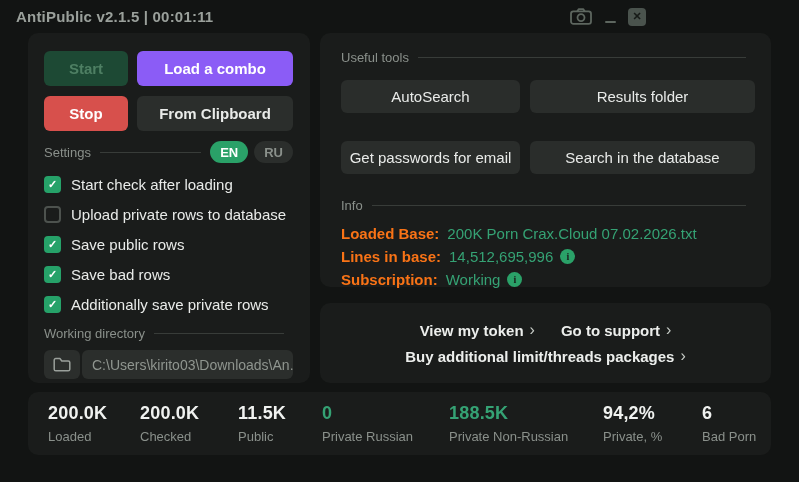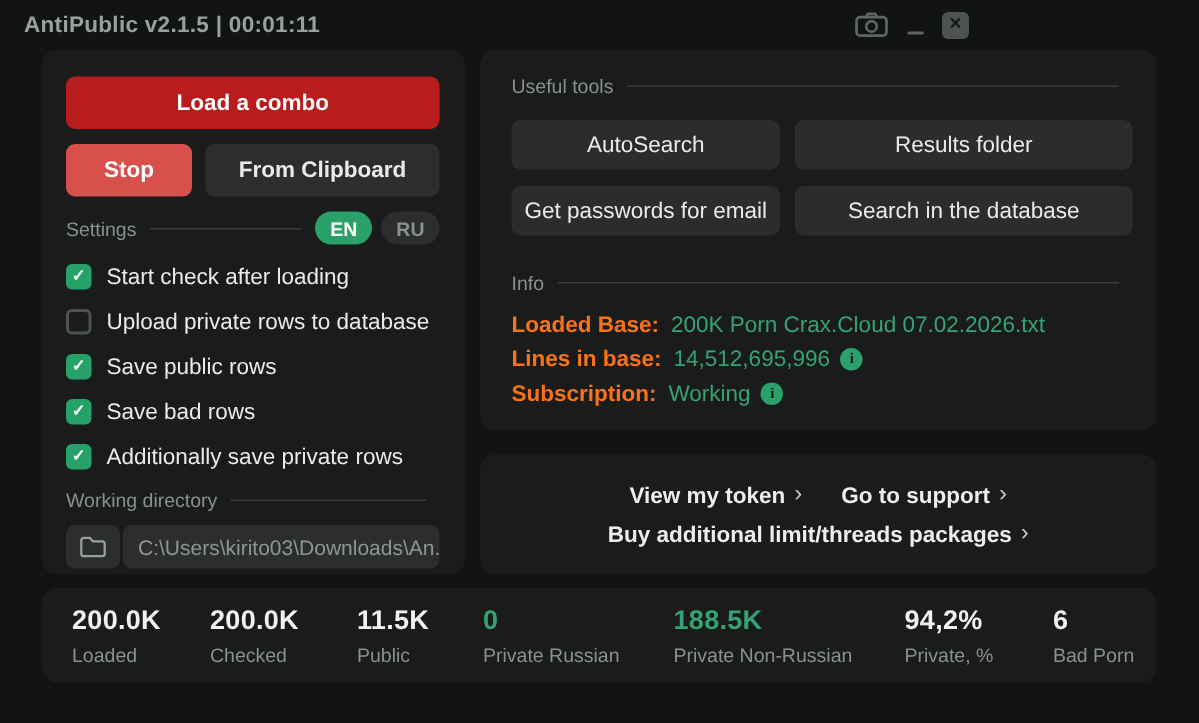--- a/index.html
+++ b/index.html
@@ -31,21 +31,21 @@
                  display: flex; flex-direction: column; align-items: center; justify-content: center; gap: 9px; }
   .stats-bar   { left: 28px;  top: 392px; width: 743px; height: 63px; }
   
   .btn-row { display: flex; gap: 9px; margin-bottom: 10px; }
   .btn {
     height: 35px; border: none; border-radius: 6px;
     font-family: "Liberation Sans", sans-serif; font-size: 15px; font-weight: 700;
     display: flex; align-items: center; justify-content: center; cursor: pointer;
   }
   .btn-start { width: 84px; background: #1d4934; color: #4e7f63; }
-  .btn-load  { flex: 1; background: #b91c1c; color: #ffffff; }
+  .btn-load  { flex: 1; background: #8b5cf6; color: #ffffff; }
   .btn-stop  { width: 84px; background: #d7504c; color: #ffffff; }
   .btn-clip  { flex: 1; background: #2b2e2c; color: #e9ebe9; }
   
   .sect { display: flex; align-items: center; margin-top: 7px; }
   .sect .slabel { font-size: 13px; color: #8a908b; white-space: nowrap; }
   .sect .sline { flex: 1; height: 1px; background: #383c39; margin: 0 9px; }
   .pill { height: 22px; padding: 0 10px; border-radius: 12px; font-size: 13px; font-weight: 700;
           display: flex; align-items: center; cursor: pointer; }
   .pill-en { background: #2aa168; color: #fff; }
   .pill-ru { background: #2b2e2c; color: #8a908b; margin-left: 6px; }
@@ -60,21 +60,21 @@
   .cbl { margin-left: 10px; font-size: 15px; color: #e9ebe9; white-space: nowrap; }
   
   .wd-sect { margin-top: 2px; }
   .wd-input { display: flex; margin-top: 9px; height: 29px; }
   .wd-folder { width: 36px; background: #2b2e2c; border: none; border-radius: 6px;
                display: flex; align-items: center; justify-content: center; cursor: pointer; flex: none; }
   .wd-path { flex: 1; margin-left: 2px; background: #2b2e2c; border-radius: 6px;
              display: flex; align-items: center; padding: 0 10px; font-size: 14px; color: #8f958f;
              white-space: nowrap; overflow: hidden; }
   
-  .tools-grid { display: grid; grid-template-columns: 179px 225px; gap: 11px 10px; margin-top: 15px; }
+  .tools-grid { display: grid; grid-template-columns: 179px 225px; gap: 28px 10px; margin-top: 15px; }
   .tool-btn { height: 33px; background: #2a2d2b; border: none; border-radius: 6px;
               font-family: "Liberation Sans", sans-serif; font-size: 15px; color: #e9ebe9;
               display: flex; align-items: center; justify-content: center; cursor: pointer; }
   .info-sect { margin-top: 24px; }
   .info-rows { margin-top: 9px; }
   .info-row { display: flex; align-items: center; height: 23px; font-size: 15px; }
   .info-label { font-weight: 700; color: #f97316; white-space: nowrap; }
   .info-value { color: #35a274; margin-left: 8px; white-space: nowrap; }
   .info-i { width: 15px; height: 15px; border-radius: 50%; background: #2aa168; margin-left: 7px;
             display: flex; align-items: center; justify-content: center;
@@ -108,20 +108,21 @@
       <span class="min-bar"></span>
     </div>
     <div class="tb-btn close-btn">
       <span>✕</span>
     </div>
   </div>
 </div>
 
 <div class="panel left-panel">
   <div class="btn-row">
+    <button class="btn btn-start">Start</button>
     <button class="btn btn-load">Load a combo</button>
   </div>
   <div class="btn-row">
     <button class="btn btn-stop">Stop</button>
     <button class="btn btn-clip">From Clipboard</button>
   </div>
 
   <div class="sect">
     <span class="slabel">Settings</span>
     <span class="sline"></span>

